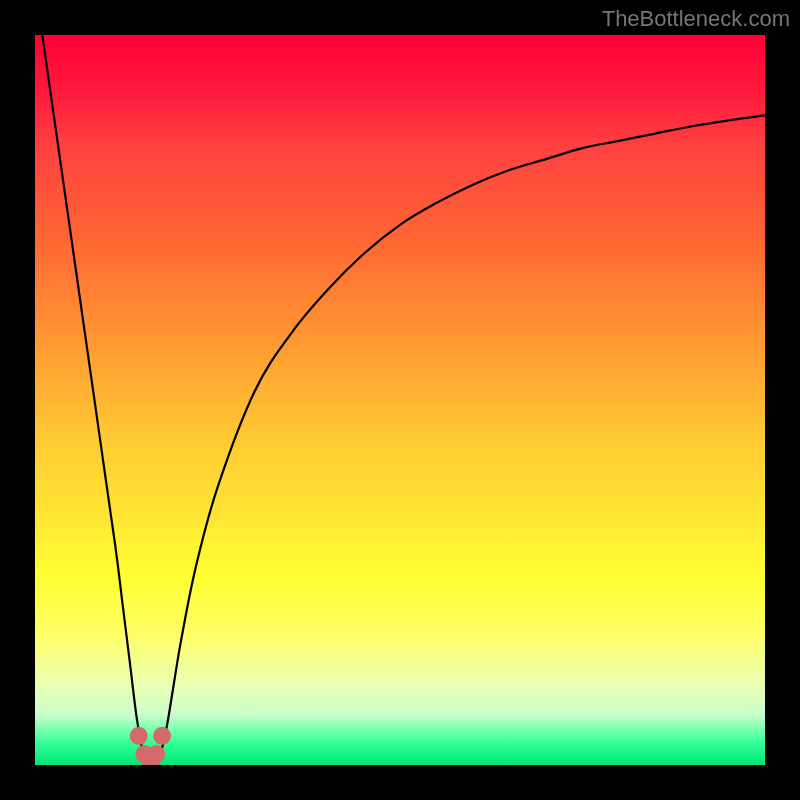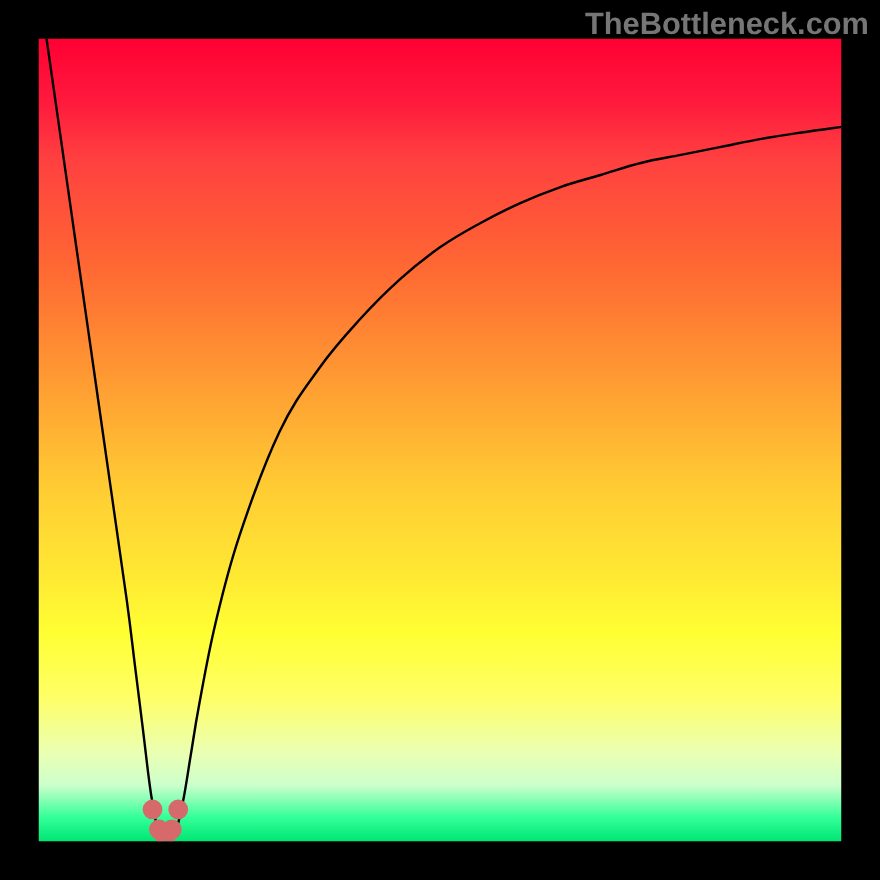--- a/index.html
+++ b/index.html
@@ -49,23 +49,23 @@
     position: absolute;
     left: 0; top: 0;
     width: 730px;
     height: 730px;
   }
   .watermark {
     position: absolute;
     top: 6px;
     right: 10px;
     color: #767676;
-    font-size: 28px;
+    font-size: 22px;
     letter-spacing: 0px;
-    font-weight: 700;
+    font-weight: 400;
   }
   .marker {
     fill: #d66a6a;
     stroke: none;
   }
 </style>
 </head>
 <body>
 
 <div class="frame">

